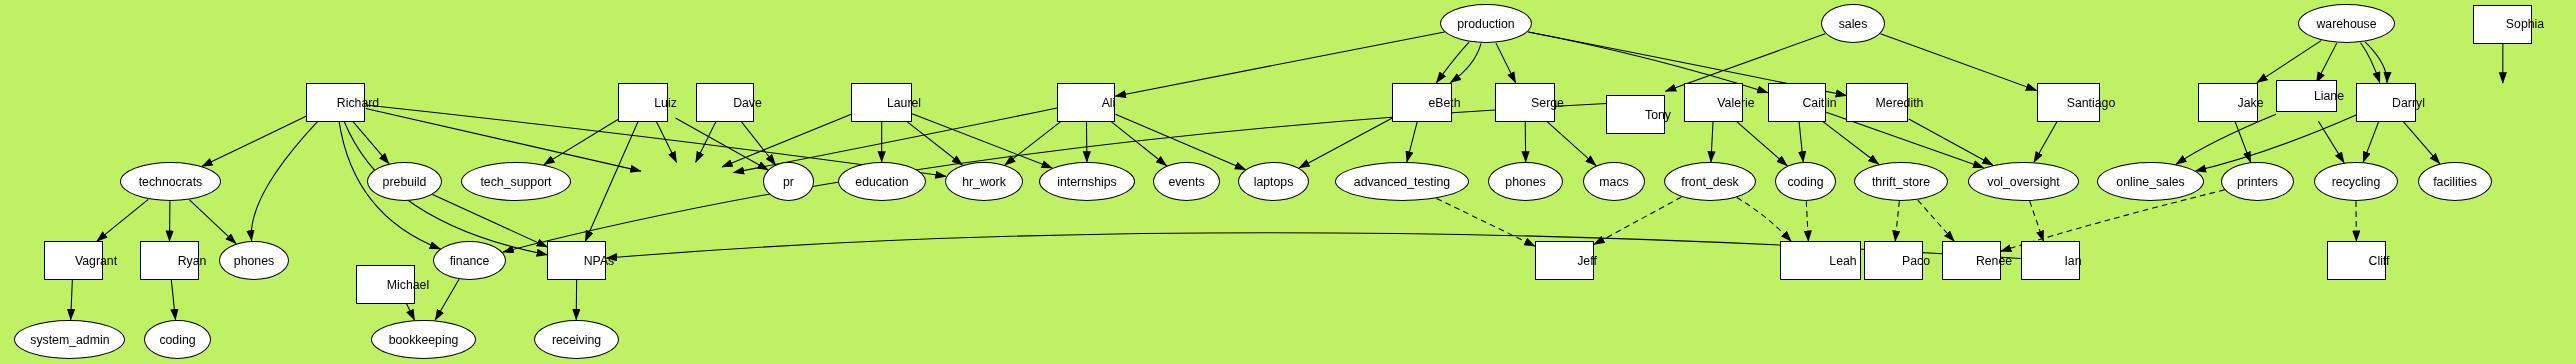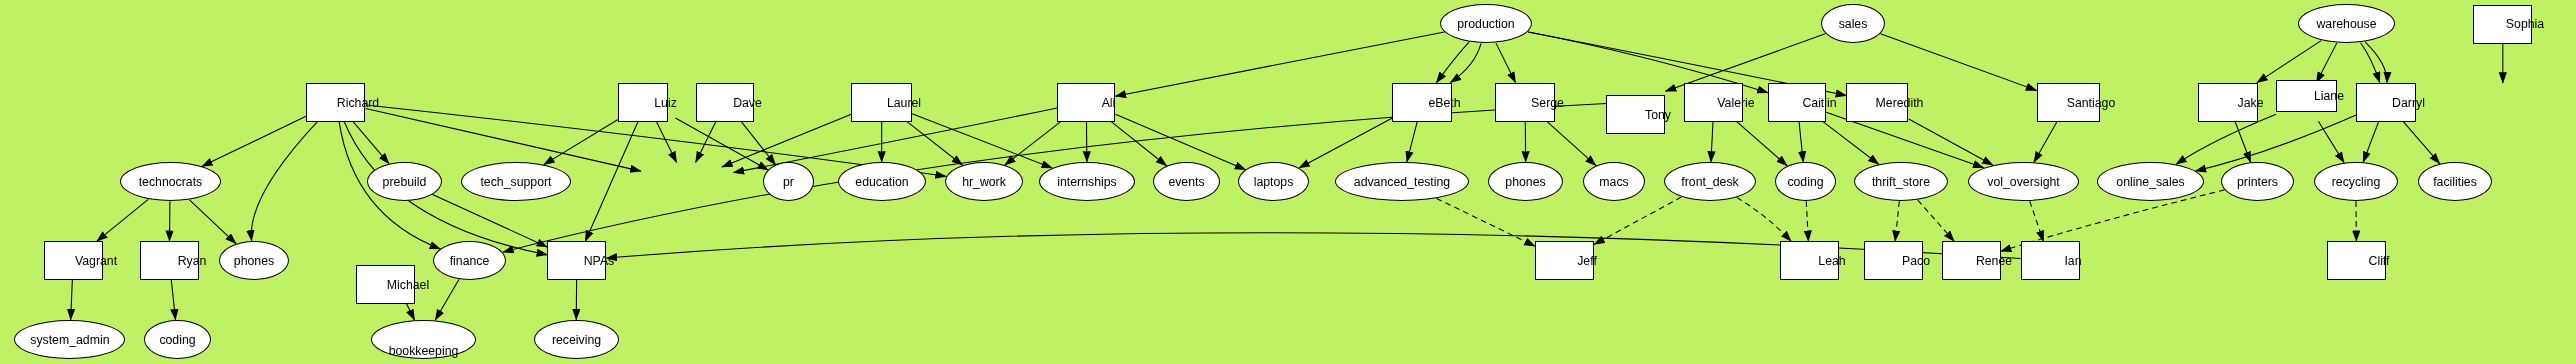--- a/index.html
+++ b/index.html
@@ -226,41 +226,41 @@
     </div>
     <div class="node ellipse" style="left: 433px; top: 241px; width: 73px; height: 39px;">
       <span>finance</span>
     </div>
     <div class="node box" style="left: 547px; top: 241px; width: 59px; height: 39px;">
       <span>NPAs</span>
     </div>
     <div class="node box" style="left: 1535px; top: 241px; width: 59px; height: 39px;">
       <span>Jeff</span>
     </div>
-    <div class="node box" style="left: 1780px; top: 241px; width: 59px; height: 39px;">
+    <div class="node box" style="left: 1780px; top: 241px; width: 81px; height: 39px;">
       <span>Leah</span>
     </div>
     <div class="node box" style="left: 1864px; top: 241px; width: 59px; height: 39px;">
       <span>Paco</span>
     </div>
     <div class="node box" style="left: 1942px; top: 241px; width: 59px; height: 39px;">
       <span>Renee</span>
     </div>
     <div class="node box" style="left: 2021px; top: 241px; width: 59px; height: 39px;">
       <span>Ian</span>
     </div>
     <div class="node box" style="left: 2327px; top: 241px; width: 59px; height: 39px;">
       <span>Cliff</span>
     </div>
     <div class="node ellipse" style="left: 14.4px; top: 320px; width: 111px; height: 39px;">
       <span>system_admin</span>
     </div>
     <div class="node ellipse" style="left: 144px; top: 320px; width: 67px; height: 39px;">
       <span>coding</span>
     </div>
-    <div class="node ellipse" style="left: 371px; top: 320px; width: 105px; height: 39px; align-items: flex-end;">
+    <div class="node ellipse" style="left: 371px; top: 320px; width: 105px; height: 39px;">
       <span>bookkeeping</span>
     </div>
     <div class="node ellipse" style="left: 534px; top: 320px; width: 85px; height: 39px;">
       <span>receiving</span>
     </div>
   </div>
 
 
 </body></html>

